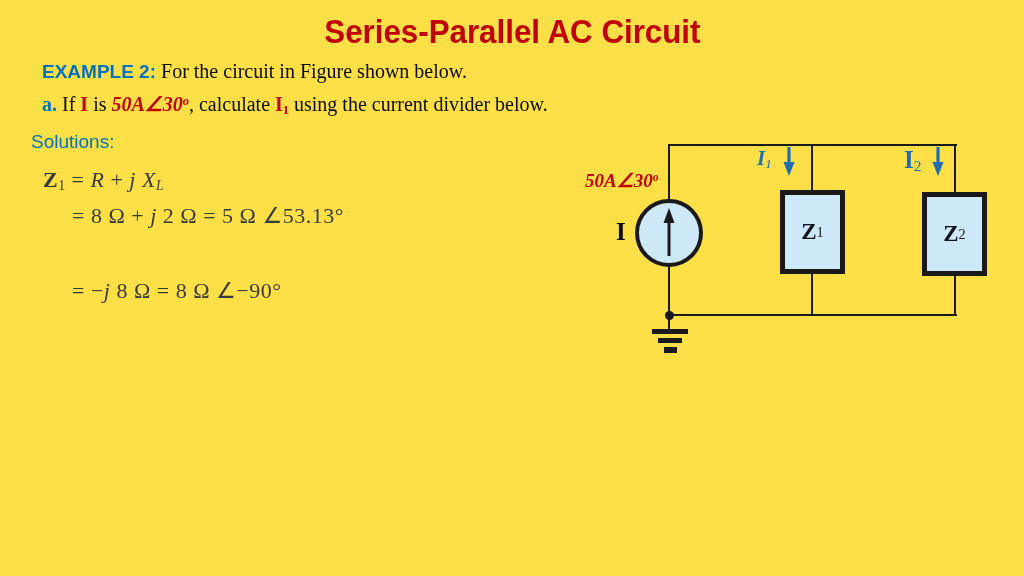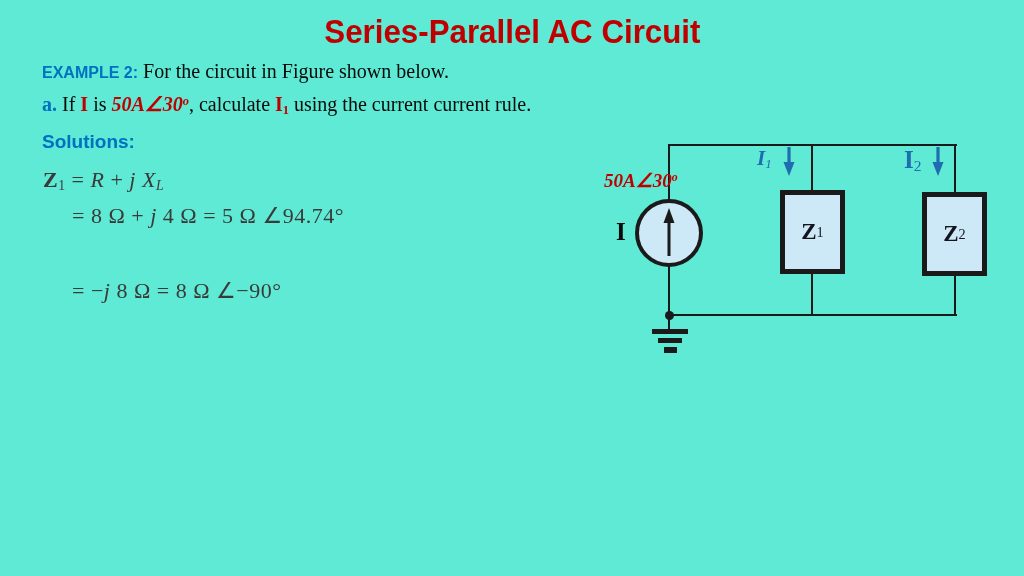--- a/index.html
+++ b/index.html
@@ -1,31 +1,31 @@
 <!DOCTYPE html>
 <html><head>
 <meta charset="utf-8">
 <style>
   * { margin: 0; padding: 0; box-sizing: border-box; }
   html, body { width: 1024px; height: 576px; background: #ffffff; overflow: hidden; }
   .slide {
-    position: relative; width: 1024px; height: 576px; background: #5eead4;
+    position: relative; width: 1024px; height: 576px; background: #fde047;
     font-family: "Liberation Serif", serif;
   }
 
   
   .title-wrap { position: absolute; top: 12px; left: 0; width: 1024px; text-align: center; }
   .title {
     display: inline-block; font-family: "Liberation Sans", sans-serif;
     font-weight: 700; font-size: 34px; color: #C00000; transform: scaleX(0.92);
   }
   .example-line { position: absolute; left: 42px; top: 60px; font-size: 20px; color: #0a0a0a; white-space: nowrap; }
-  .example-label { font-family: "Liberation Sans", sans-serif; font-weight: 700; font-size: 16px; color: #0070C0; }
+  .example-label { font-family: "Liberation Sans", sans-serif; font-weight: 700; font-size: 19px; color: #0070C0; }
   .question-line { position: absolute; left: 42px; top: 92px; font-size: 20px; color: #0a0a0a; white-space: nowrap; }
-  .solutions-label { position: absolute; left: 42px; top: 131px; font-family: "Liberation Sans", sans-serif; font-weight: 700; font-size: 19px; color: #0070C0; }
+  .solutions-label { position: absolute; left: 31px; top: 131px; font-family: "Liberation Sans", sans-serif; font-weight: 400; font-size: 19px; color: #0070C0; }
 
   .equation { position: absolute; font-size: 22px; color: #3a3a3a; white-space: nowrap; letter-spacing: 0.5px; }
   .eq1 { left: 43px; top: 167px; }
   .eq2 { left: 72px; top: 203px; }
   .eq3 { left: 43px; top: 242px; }
   .eq4 { left: 72px; top: 278px; }
 
   
   .seg-b  { font-weight: 700; }
   .seg-i  { font-style: italic; }
@@ -59,47 +59,47 @@
 
   .node-dot { position: absolute; left: 665px; top: 311px; width: 9px; height: 9px; background: #1a1a1a; border-radius: 50%; z-index: 3; }
 
   .ground { position: absolute; left: 650px; top: 329px; width: 40px; z-index: 2; }
   .gnd-bar { background: #1a1a1a; margin: 0 auto; }
   .gnd-bar-1 { width: 36px; height: 5px; }
   .gnd-bar-2 { width: 24px; height: 5px; margin-top: 4px; }
   .gnd-bar-3 { width: 13px; height: 6px; margin-top: 4px; }
 
   .circuit-label { position: absolute; z-index: 4; white-space: nowrap; }
-  .source-value-label { left: 604px; top: 169px; font-size: 19px; color: #C00000; }
+  .source-value-label { left: 585px; top: 169px; font-size: 19px; color: #C00000; }
   .source-name-label  { left: 616px; top: 218px; font-size: 25px; font-weight: 700; color: #0a0a0a; }
   .i1-label { left: 757px; top: 146px; font-size: 21px; color: #1f6cb0; font-style: italic; }
   .i2-label { left: 904px; top: 146px; font-size: 25px; color: #1f6cb0; }
   .arrow-icon { position: absolute; z-index: 4; line-height: 0; }
   .i1-arrow { left: 781px; top: 146px; }
   .i2-arrow { left: 930px; top: 146px; }
 </style>
 </head>
 <body>
 
 <div class="slide">
 
   <div class="title-wrap">
     <span class="title">Series-Parallel AC Circuit</span>
   </div>
 
   <div class="example-line">
     <span class="example-label">EXAMPLE 2:</span><span> For the circuit in Figure shown below.</span>
   </div>
 
-  <div class="question-line"><span class="seg-blue seg-b">a.</span><span> If </span><span class="seg-red seg-b">I</span><span> is </span><span class="seg-red seg-bi">50A∠30</span><span class="seg-red seg-bi seg-sup">o</span><span>, calculate </span><span class="seg-red seg-b">I</span><span class="seg-red seg-b seg-sub">1</span><span> using the current current rule.</span></div>
+  <div class="question-line"><span class="seg-blue seg-b">a.</span><span> If </span><span class="seg-red seg-b">I</span><span> is </span><span class="seg-red seg-bi">50A∠30</span><span class="seg-red seg-bi seg-sup">o</span><span>, calculate </span><span class="seg-red seg-b">I</span><span class="seg-red seg-b seg-sub">1</span><span> using the current divider below.</span></div>
 
   <div class="solutions-label">Solutions:</div>
 
   <div class="equation eq1"><span class="seg-b">Z</span><span class="seg-sub">1</span><span> = </span><span class="seg-i">R</span><span> + </span><span class="seg-i">j</span><span> </span><span class="seg-i">X</span><span class="seg-i seg-sub">L</span></div>
-  <div class="equation eq2"><span>= 8 Ω + </span><span class="seg-i">j</span><span> 4 Ω = 5 Ω ∠94.74°</span></div>
+  <div class="equation eq2"><span>= 8 Ω + </span><span class="seg-i">j</span><span> 2 Ω = 5 Ω ∠53.13°</span></div>
   <div class="equation eq4"><span>= −</span><span class="seg-i">j</span><span> 8 Ω = 8 Ω ∠−90°</span></div>
 
   <div>
 
     <div class="wire wire-top"></div>
     <div class="wire wire-bottom"></div>
     <div class="wire wire-left"></div>
     <div class="wire wire-z1"></div>
     <div class="wire wire-right"></div>
     <div class="wire wire-gnd-stub"></div>

